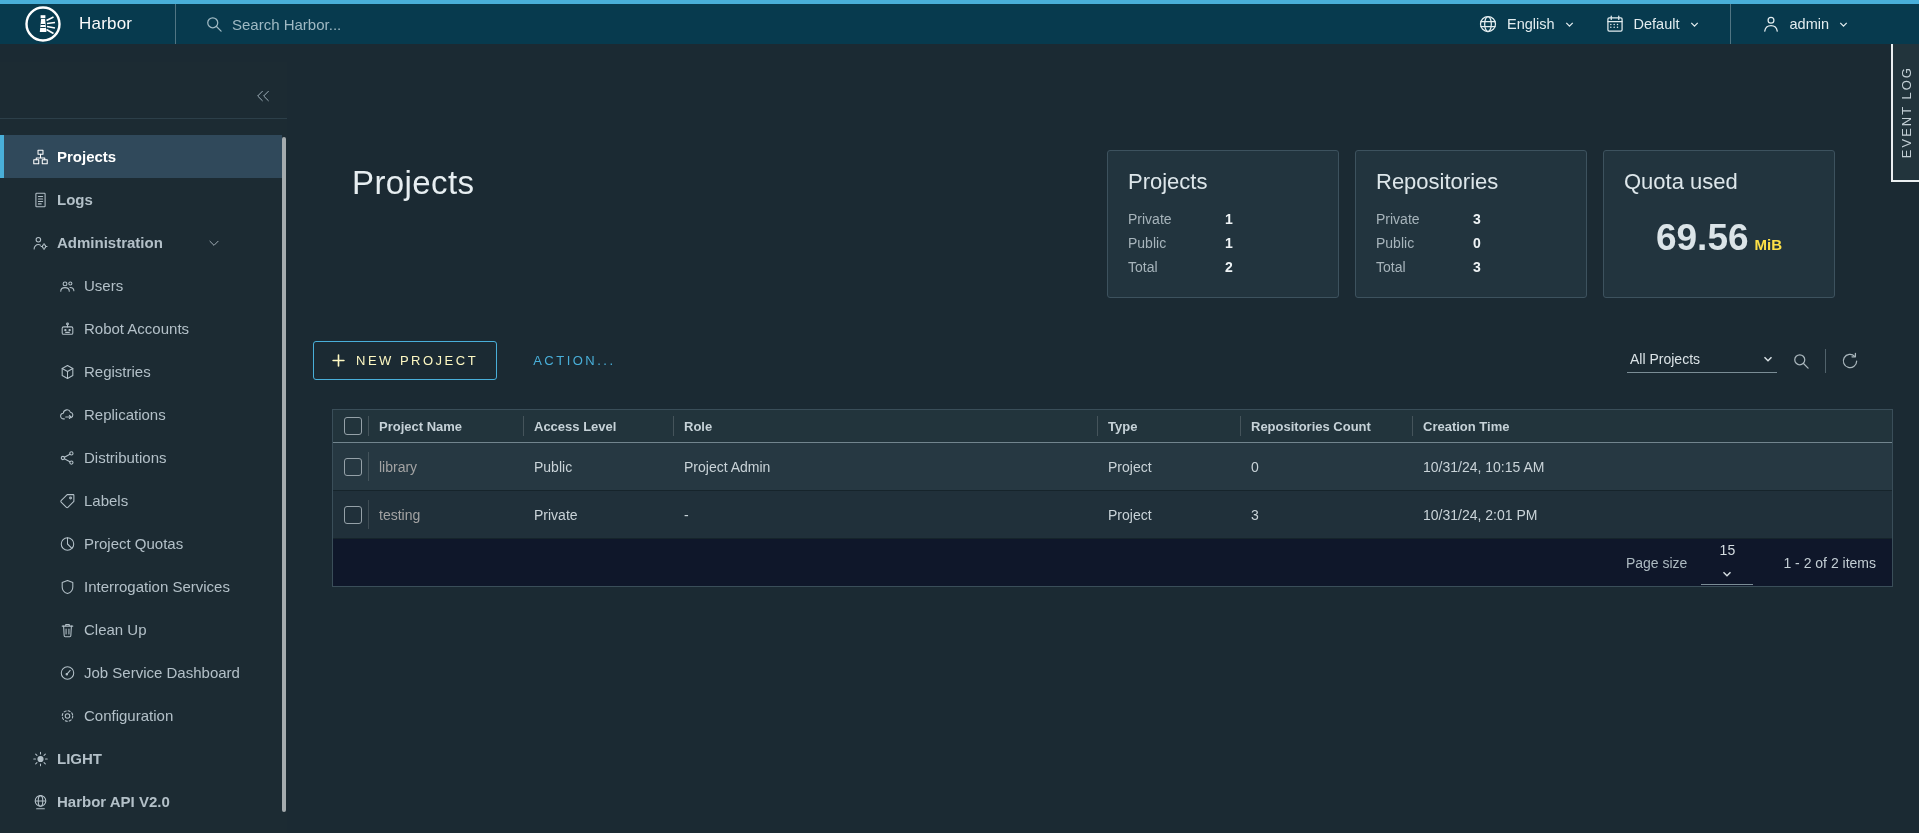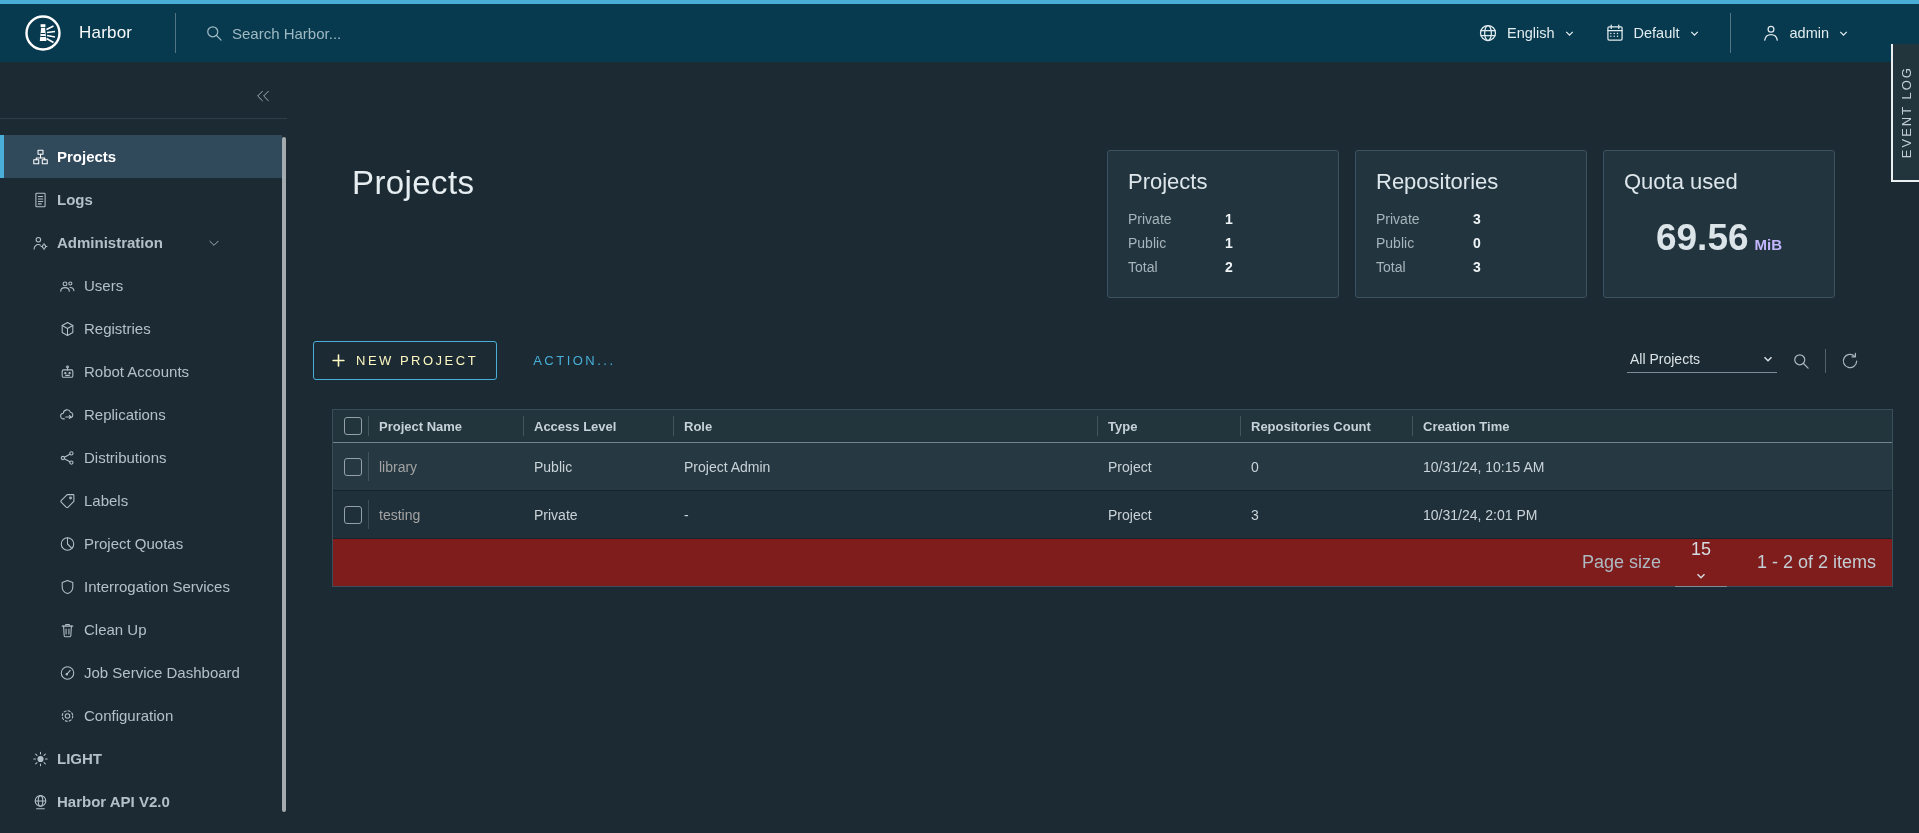--- a/index.html
+++ b/index.html
@@ -3,21 +3,21 @@
 <meta charset="utf-8">
 <style>
   html,body{margin:0;padding:0;background:#10191f;}
   .screen{position:relative;width:1919px;height:833px;overflow:hidden;background:#1b2a33;
           font-family:"Liberation Sans",sans-serif;-webkit-font-smoothing:antialiased;}
   svg{display:block;}
   .ic{stroke:currentColor;fill:none;stroke-width:1.5;stroke-linecap:round;stroke-linejoin:round;}
 
   
   .topstrip{position:absolute;top:0;left:0;right:0;height:4px;background:#49afd9;}
-  .appheader{position:absolute;top:4px;left:0;right:0;height:58px;background:#073a4e;
+  .appheader{position:absolute;top:4px;left:0;right:0;height:40px;background:#073a4e;
              display:flex;align-items:center;color:#fff;}
   .brand{display:flex;align-items:center;gap:17px;padding-left:24px;width:175px;box-sizing:border-box;}
   .brand-title{font-size:17px;color:#fafafa;letter-spacing:.2px;}
   .hdr-div{width:1px;height:40px;background:rgba(255,255,255,.3);}
   .search-wrap{display:flex;align-items:center;gap:6px;margin-left:28px;color:#9fb9c3;}
   .search-wrap input{background:transparent;border:none;outline:none;color:#d7e6ec;
                      font-size:15px;width:320px;font-family:"Liberation Sans",sans-serif;}
   .search-wrap input::placeholder{color:#9fb9c3;}
   .hdr-right{margin-left:auto;display:flex;align-items:center;gap:30px;padding-right:70px;justify-content:flex-end;}
   .hmenu{display:flex;align-items:center;gap:9px;font-size:14.5px;color:#e2ecef;cursor:pointer;}
@@ -45,21 +45,21 @@
               color:#e7eef1;letter-spacing:.4px;}
 
   .cards{position:absolute;top:88px;right:84px;display:flex;gap:16px;}
   .card{width:232px;height:148px;background:#22343e;border:1px solid #3d525e;border-radius:3px;
         padding:12px 20px;box-sizing:border-box;}
   .card-title{margin:6px 0 12px;font-size:22px;font-weight:300;color:#dde6ea;}
   .statline{display:flex;font-size:14px;line-height:24px;}
   .statline .lbl{width:97px;color:#a7b4bb;}
   .statline .val{color:#eef3f5;font-weight:700;}
   .quota-value{margin-top:22px;text-align:center;font-size:37px;font-weight:600;color:#dbe4e8;}
-  .quota-unit{font-size:15px;font-weight:700;color:#c4b5fd;margin-left:6px;}
+  .quota-unit{font-size:15px;font-weight:700;color:#fde047;margin-left:6px;}
 
   
   .toolbar{position:absolute;top:278px;left:26px;right:26px;height:41px;display:flex;align-items:center;}
   .btn-outline{height:39px;box-sizing:border-box;padding:0 18px;border:1px solid #49afd9;border-radius:3px;
                color:#fef9c3;font-size:13px;letter-spacing:2.5px;display:flex;align-items:center;gap:11px;
                background:transparent;cursor:pointer;font-family:inherit;}
   .btn-text{margin-left:30px;background:none;border:none;color:#49afd9;font-size:13px;
             letter-spacing:2.5px;cursor:pointer;font-family:inherit;}
   .filter-area{margin-left:auto;display:flex;align-items:center;color:#a9b6bc;margin-right:33px;}
   .fselect{display:flex;align-items:center;justify-content:space-between;width:144px;
@@ -78,22 +78,22 @@
            background:rgba(255,255,255,.16);}
   .dg-row{display:grid;grid-template-columns:var(--cols);height:47px;align-items:center;
           font-size:14px;color:#c9d3d8;border-bottom:1px solid #16242b;}
   .dg-row.odd{background:#263842;}
   .dg-row.even{background:#20303a;}
   .dg-row .cell.rowsep::before{content:"";position:absolute;left:0;top:9px;bottom:9px;width:1px;
           background:rgba(255,255,255,.14);}
   .checkbox{width:16px;height:16px;border:1px solid #95a1a8;border-radius:3px;background:transparent;
             margin-left:9px;cursor:pointer;flex:none;}
   .link{color:#a3a3a3;text-decoration:none;cursor:pointer;}
-  .dg-foot{height:47px;display:flex;align-items:center;justify-content:flex-end;background:#7f1d1d;
-           font-size:18px;color:#adbac1;padding-right:16px;gap:14px;}
+  .dg-foot{height:47px;display:flex;align-items:center;justify-content:flex-end;background:#0f172a;
+           font-size:14px;color:#adbac1;padding-right:16px;gap:14px;}
   .psel{display:flex;align-items:center;gap:10px;border-bottom:1px solid #7b8d96;
         padding:1px 4px 4px;color:#d5dde1;cursor:pointer;min-width:44px;justify-content:space-between;flex-direction:column;}
   .range{margin-left:16px;color:#c3ced4;}
 
   
   .eventlog{position:absolute;top:44px;right:0;width:26px;height:136px;background:#22343c;
             border-left:2px solid #ebeff1;border-bottom:2px solid #ebeff1;display:flex;
             align-items:center;justify-content:center;z-index:6;cursor:pointer;}
   .eventlog span{writing-mode:vertical-rl;transform:rotate(180deg);font-size:13px;
             letter-spacing:2px;color:#c3cfd5;white-space:nowrap;}
@@ -227,38 +227,38 @@
               <circle cx="16" cy="8.5" r="2.2"></circle>
               <path d="M2.5 19.5c0-3.1 2.5-5.2 6-5.2s6 2.1 6 5.2M15.5 14.1c2.8.2 5.5 1.9 5.5 4.7"></path>
             </svg>
         </span>
         <span class="nlabel">Users</span>
       </div>
 
       <div class="nav-item lvl2">
         <span class="nicon">
           <svg class="ic" width="17" height="17" viewBox="0 0 24 24">
-              <path d="M12 2.8l7.5 4.2v10L12 21.2 4.5 17V7z"></path>
-              <path d="M4.5 7l7.5 4.2L19.5 7M12 11.2v10"></path>
-            </svg>
-        </span>
-        <span class="nlabel">Registries</span>
-      </div>
-
-      <div class="nav-item lvl2">
-        <span class="nicon">
-          <svg class="ic" width="17" height="17" viewBox="0 0 24 24">
               <rect x="4.5" y="9" width="15" height="10.5" rx="2"></rect>
               <circle cx="9" cy="13.5" r="0.9" fill="currentColor"></circle>
               <circle cx="15" cy="13.5" r="0.9" fill="currentColor"></circle>
               <path d="M9.5 16.8h5M12 9V6.3"></path>
               <circle cx="12" cy="4.8" r="1.3"></circle>
             </svg>
         </span>
         <span class="nlabel">Robot Accounts</span>
+      </div>
+
+      <div class="nav-item lvl2">
+        <span class="nicon">
+          <svg class="ic" width="17" height="17" viewBox="0 0 24 24">
+              <path d="M12 2.8l7.5 4.2v10L12 21.2 4.5 17V7z"></path>
+              <path d="M4.5 7l7.5 4.2L19.5 7M12 11.2v10"></path>
+            </svg>
+        </span>
+        <span class="nlabel">Registries</span>
       </div>
 
       <div class="nav-item lvl2">
         <span class="nicon">
           <svg class="ic" width="17" height="17" viewBox="0 0 24 24">
               <path d="M7.5 17.5h-1a4 4 0 0 1-.4-8 5.2 5.2 0 0 1 10.1-1.3 3.9 3.9 0 0 1 .6 7.6"></path>
               <path d="M9.5 14.8h7.5M14.6 12.6l2.4 2.2-2.4 2.2"></path>
             </svg>
         </span>
         <span class="nlabel">Replications</span>

